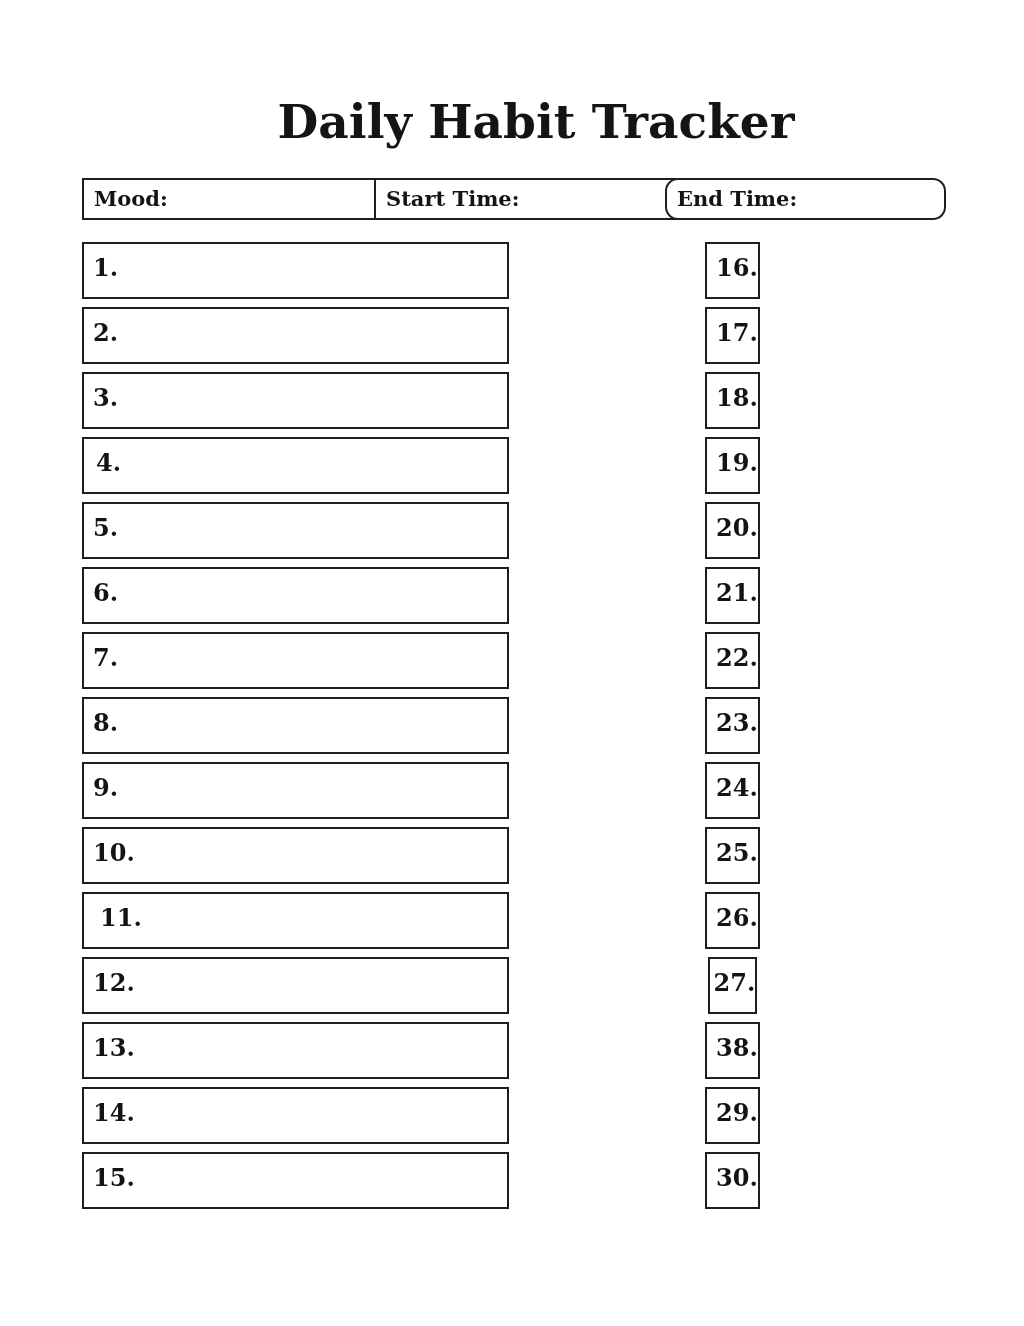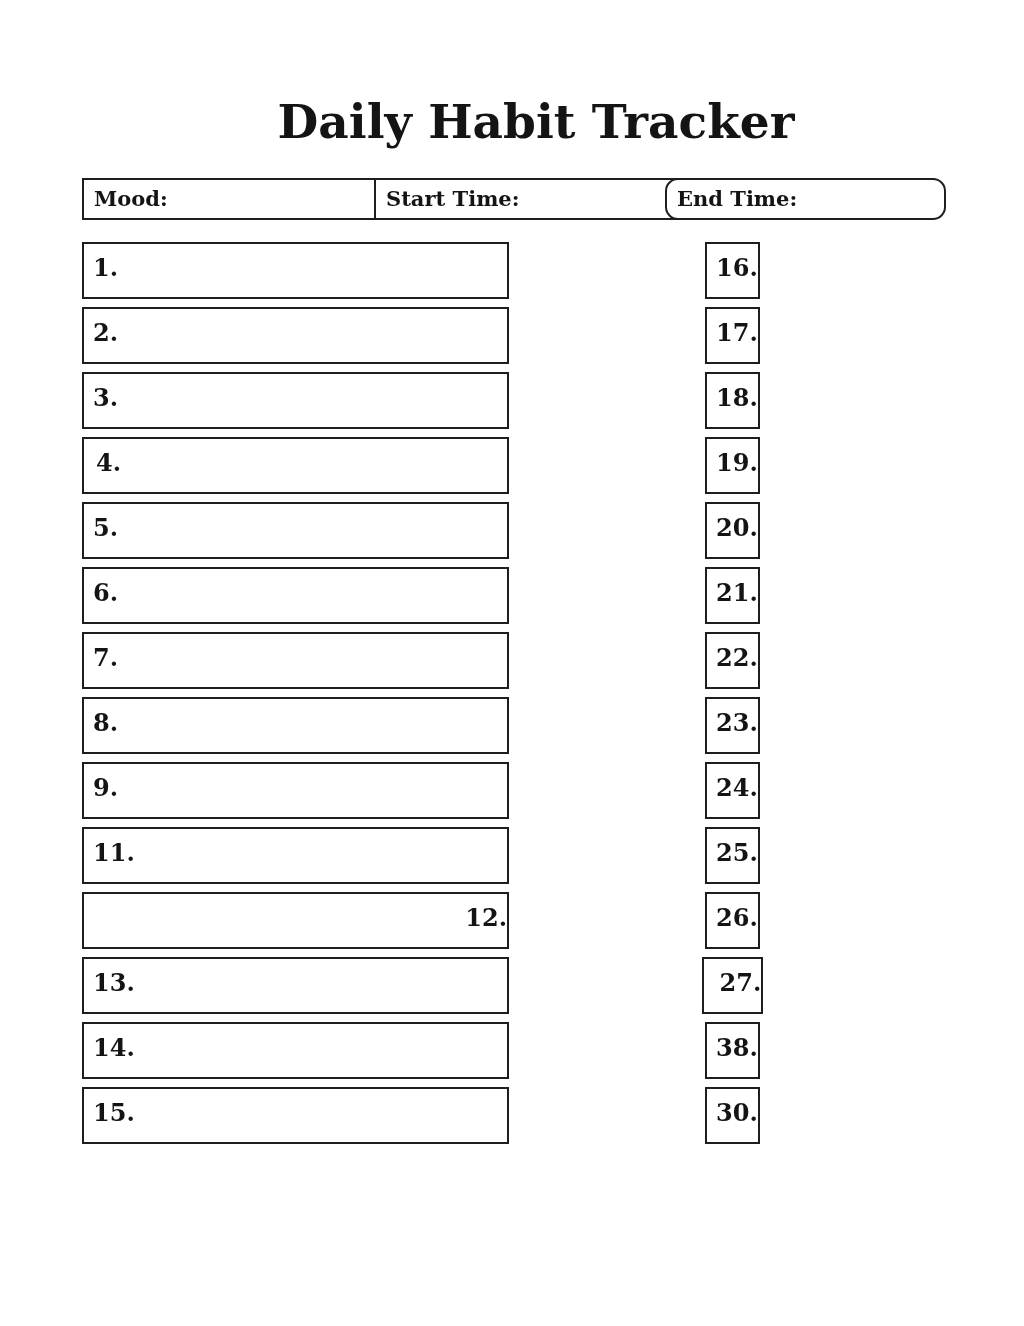--- a/index.html
+++ b/index.html
@@ -56,22 +56,22 @@
     display:flex; align-items:center;
     padding-left:9px;
   }
   .num{
     font-size:24px; font-weight:bold;
     position:relative; top:-3px;
     white-space:nowrap;
   }
   
   .col-left  .cell:nth-child(4)  { padding-left:12px; }
-  .col-left  .cell:nth-child(11) { padding-left:8px;justify-content:flex-end; }
-  .col-right .cell:nth-child(12) { padding-left:16px; }
+  .col-left  .cell:nth-child(11) { padding-left:16px; }
+  .col-right .cell:nth-child(12) { padding-left:4px; }
 </style>
 </head>
 <body>
 
 <div class="page">
 
   <h1 class="title">Daily Habit Tracker</h1>
 
   <div class="hdr hdr-mood">
     <span class="hdr-label">Mood:</span>
@@ -106,20 +106,23 @@
         <span class="num">6.</span>
       </div>
     <div class="cell">
         <span class="num">7.</span>
       </div>
     <div class="cell">
         <span class="num">8.</span>
       </div>
     <div class="cell">
         <span class="num">9.</span>
+      </div>
+    <div class="cell">
+        <span class="num">10.</span>
       </div>
     <div class="cell">
         <span class="num">11.</span>
       </div>
     <div class="cell">
         <span class="num">12.</span>
       </div>
     <div class="cell">
         <span class="num">13.</span>
       </div>
@@ -165,17 +168,20 @@
     <div class="cell">
         <span class="num">26.</span>
       </div>
     <div class="cell">
         <span class="num">27.</span>
       </div>
     <div class="cell">
         <span class="num">38.</span>
       </div>
     <div class="cell">
+        <span class="num">29.</span>
+      </div>
+    <div class="cell">
         <span class="num">30.</span>
       </div>
   </div>
 
 </div>
 
 </body></html>

